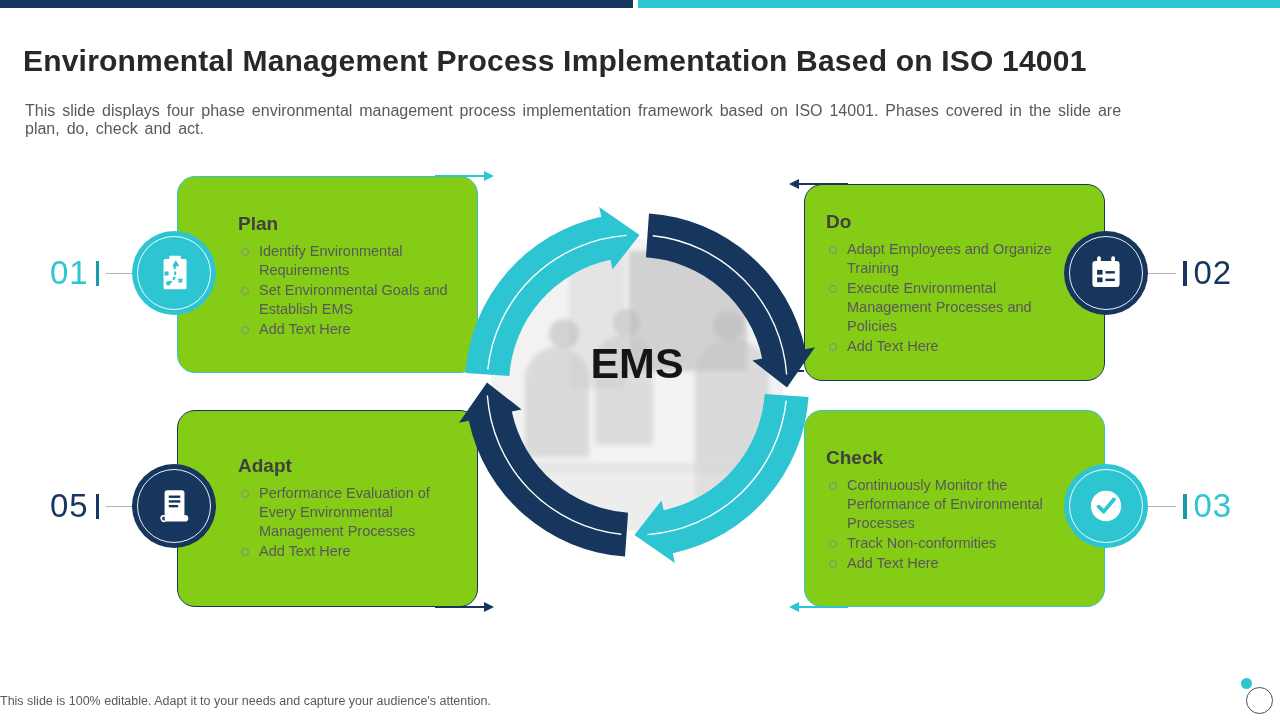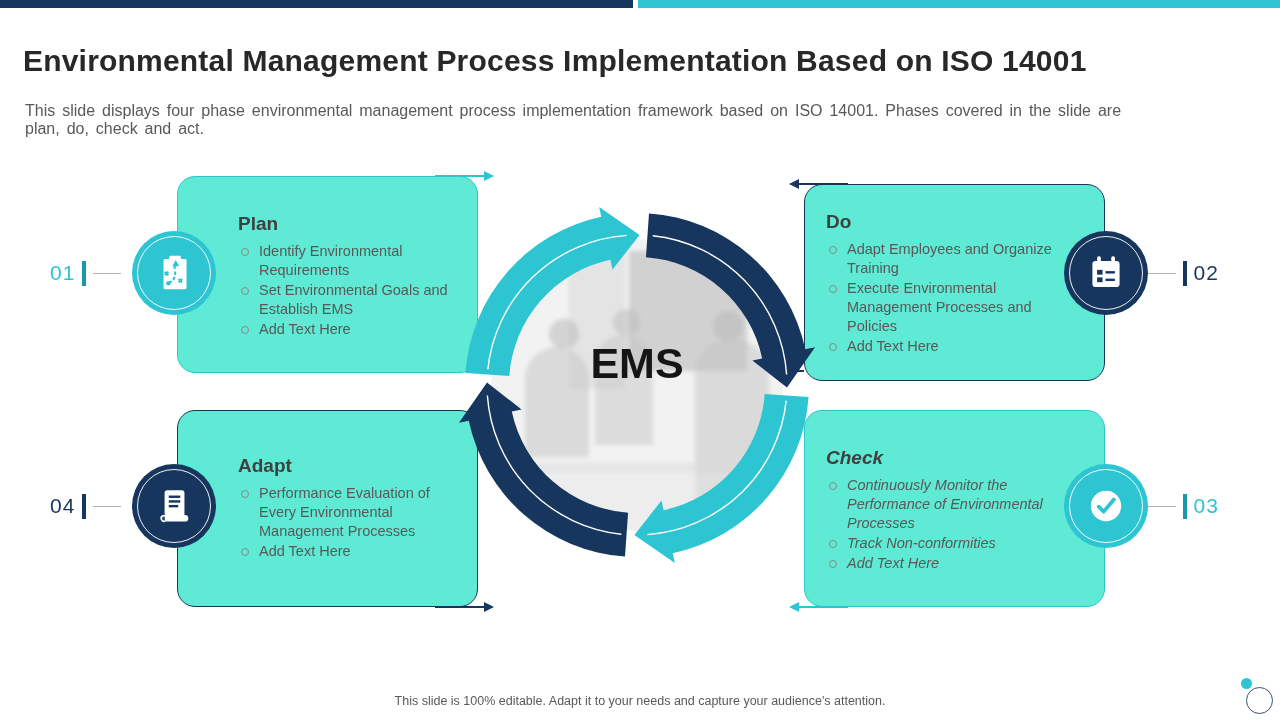--- a/index.html
+++ b/index.html
@@ -11,27 +11,27 @@
   .topbar{position:absolute;top:0;height:8px;}
   .topbar.left{left:0;width:633px;background:var(--navy);}
   .topbar.right{left:638px;width:642px;background:var(--cyan);}
 
   .slide-title{position:absolute;left:23px;top:24px;width:1230px;
     font-size:30px;font-weight:bold;color:var(--title_text);letter-spacing:.2px;}
   .slide-subtitle{position:absolute;left:25px;top:86px;width:1120px;
     font-size:16px;color:var(--body_text);word-spacing:2.5px;}
 
   
-  .pbox{position:absolute;width:299px;height:195px;border-radius:18px;background:#5eead4;}
+  .pbox{position:absolute;width:299px;height:195px;border-radius:18px;background:#84cc16;}
   .pbox.cyan{border:1.6px solid var(--cyan);}
   .pbox.navy{border:1.6px solid var(--navy);}
   .pbox.plan{left:177px;top:176px;}
   .pbox.do{left:804px;top:176px;margin-top:8px;}
   .pbox.action{left:177px;top:410px;}
-  .pbox.check{left:804px;top:410px;font-style:italic;}
+  .pbox.check{left:804px;top:410px;}
 
   .ext{position:absolute;width:50px;height:2px;}
   .pbox.cyan .ext{background:var(--cyan);}
   .pbox.navy .ext{background:var(--navy);}
   .ext.tr{top:-2px;right:-8px;}
   .ext.tl{top:-2px;left:-7px;}
   .ext.br{bottom:-2px;right:-8px;}
   .ext.bl{bottom:-2px;left:-7px;}
   .ext::after{content:'';position:absolute;top:-4px;width:0;height:0;
     border-top:5px solid transparent;border-bottom:5px solid transparent;}
@@ -53,21 +53,21 @@
   ul.bullets li::before{content:'';position:absolute;left:3px;top:6px;width:6px;height:6px;
     border:1.2px solid #8a8a8a;border-radius:50%;}
 
   
   .conn{position:absolute;height:2px;}
   .conn.cyan{background:var(--cyan);}
   .conn.navy{background:var(--navy);}
 
   
   .numlabel{position:absolute;display:flex;align-items:center;height:34px;}
-  .numlabel .num{font-size:21px;letter-spacing:1px;}
+  .numlabel .num{font-size:33px;letter-spacing:1px;}
   .numlabel.cyan .num{color:var(--cyan);}
   .numlabel.navy .num{color:var(--navy);text-align:center;}
   .numlabel .numbar{width:3.5px;height:25px;margin:0 7px;}
   .numlabel.cyan .numbar{background:#1a9aa8;}
   .numlabel.navy .numbar{background:var(--navy);}
   .numlabel .numline{width:28px;height:1px;background:#b3b3b3;}
 
   
   .icircle{position:absolute;width:84px;height:84px;border-radius:50%;display:flex;
     align-items:center;justify-content:center;}
@@ -82,21 +82,21 @@
     background:#f2f2f2;overflow:hidden;}
   .photo .blur{position:absolute;inset:0;filter:blur(2px);opacity:.45;}
   .ph{position:absolute;background:#8b8b8b;}
   .ems-label{position:absolute;left:491px;top:341px;width:292px;text-align:center;
     font-size:43px;line-height:45px;font-weight:bold;color:#151515;}
   svg.ring{position:absolute;left:0;top:0;pointer-events:none;}
   .arc-cyan{fill:var(--cyan);}
   .arc-navy{fill:var(--navy);}
   .mid{fill:none;stroke:#ffffff;stroke-width:1.4;}
 
-  .footer{position:absolute;left:0;top:694px;width:1280px;text-align:center;
+  .footer{position:absolute;left:0;top:694px;width:1280px;text-align:left;
     font-size:12.5px;color:var(--body_text);}
   .deco-ring{position:absolute;left:1246px;top:687px;width:25px;height:25px;
     border:1.5px solid #3d4f66;border-radius:50%;}
   .deco-dot{position:absolute;left:1241px;top:678px;width:11px;height:11px;
     background:var(--cyan);border-radius:50%;}
 
   .ic-fill-w{fill:#ffffff;}
   .ic-cyan{fill:var(--cyan);}
   .ic-navy{fill:var(--navy);}
   .ic-cyan-st{stroke:var(--cyan);fill:none;}
@@ -171,21 +171,21 @@
   <span class="numline"></span>
   <span class="numbar"></span>
   <span class="num">02</span>
 </div>
 <div class="numlabel cyan" style="left:1148px;top:489px;">
   <span class="numline"></span>
   <span class="numbar"></span>
   <span class="num">03</span>
 </div>
 <div class="numlabel navy" style="left:50px;top:489px;">
-  <span class="num">04</span>
+  <span class="num">05</span>
   <span class="numbar"></span>
   <span class="numline"></span>
 </div>
 
 <div class="icircle cyan" style="left:132px;top:231px;">
   <svg viewBox="0 0 44 44">
     <rect class="ic-fill-w" x="17.5" y="5.5" width="11" height="6" rx="1"></rect>
     <rect class="ic-fill-w" x="12" y="8.5" width="22" height="29" rx="1.5"></rect>
     <path class="ic-cyan-st" d="M17,31.5 Q24.5,28.5 22.8,19 Q22.2,15.5 23.5,13.5" stroke-width="2" stroke-dasharray="3.2,2"></path>
     <polygon class="ic-cyan" points="20.4,15.5 27,15.5 23.7,9.5"></polygon>

